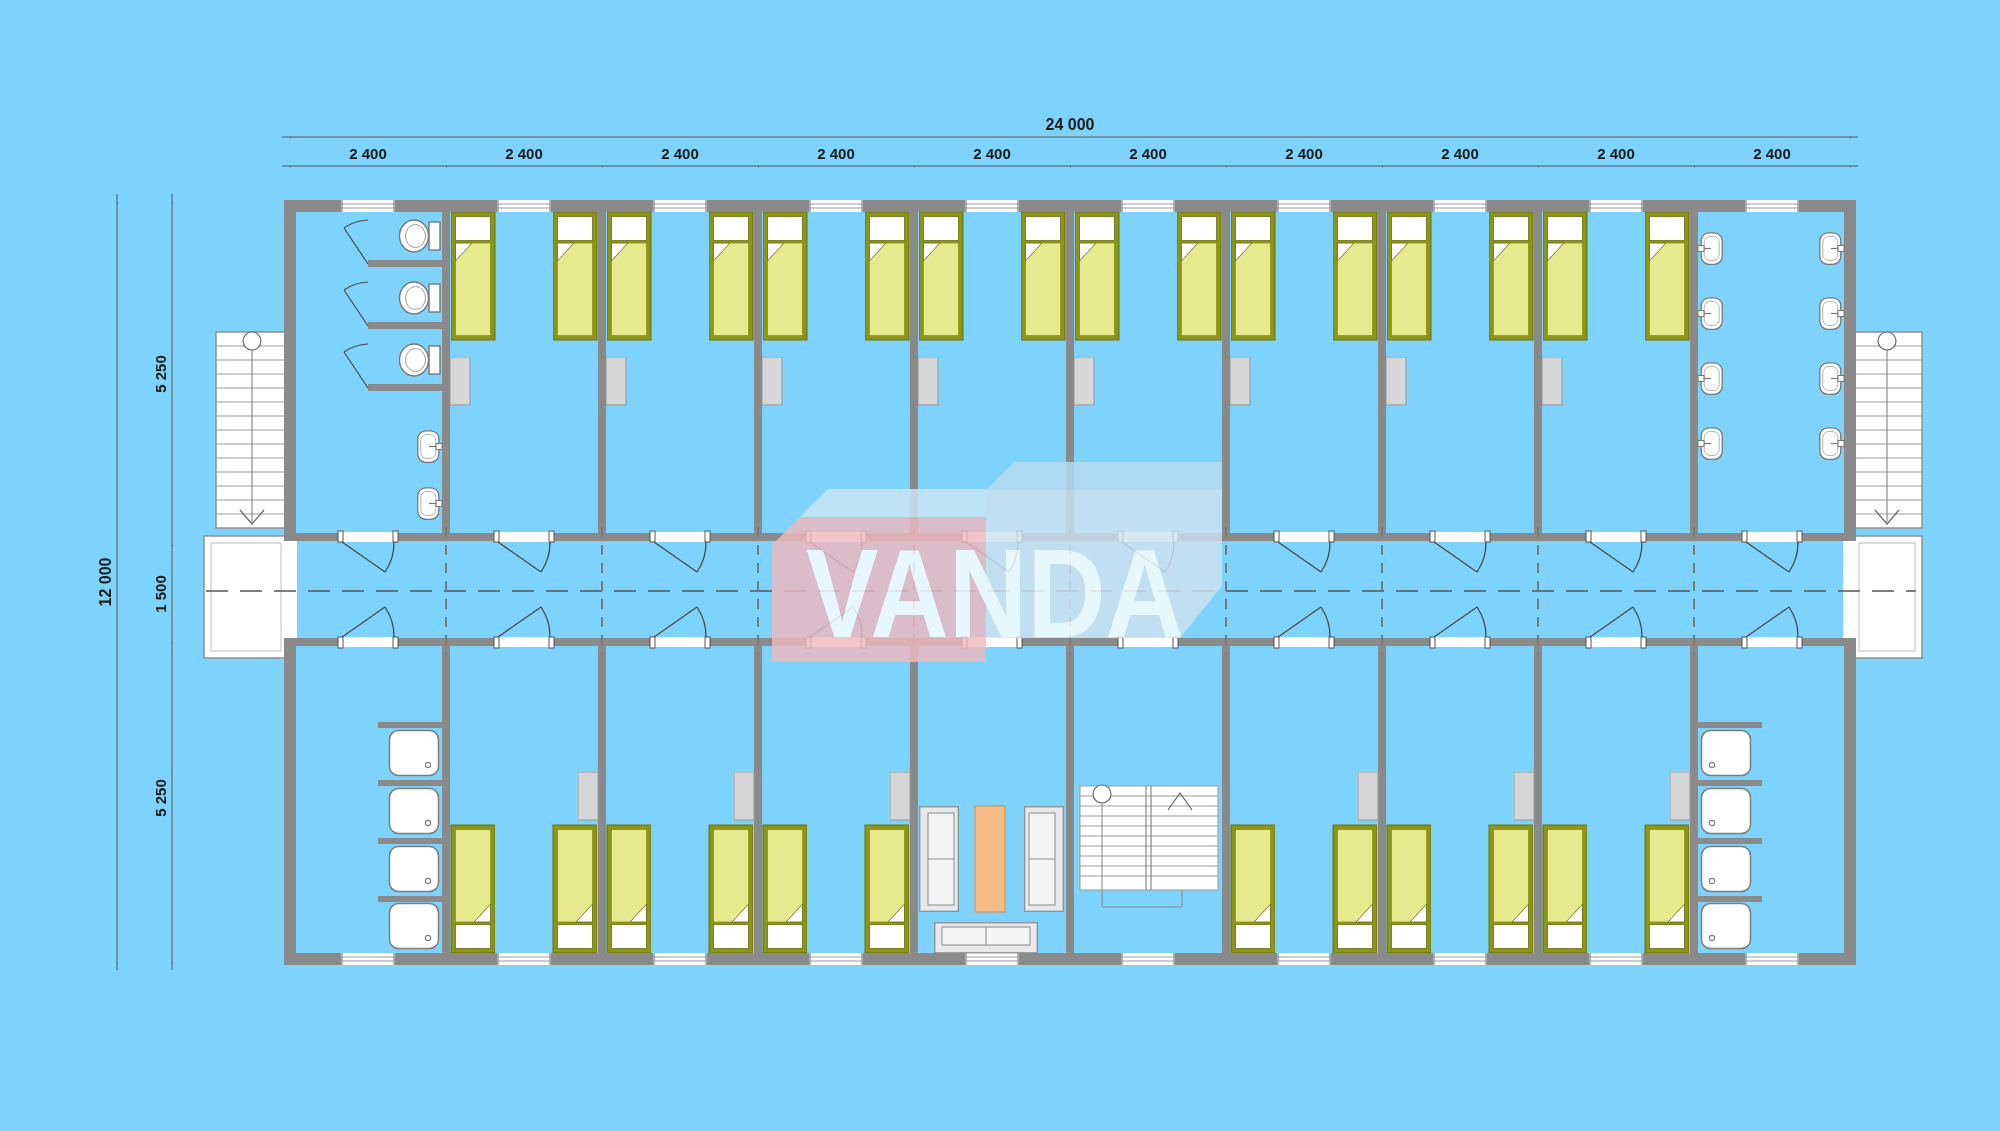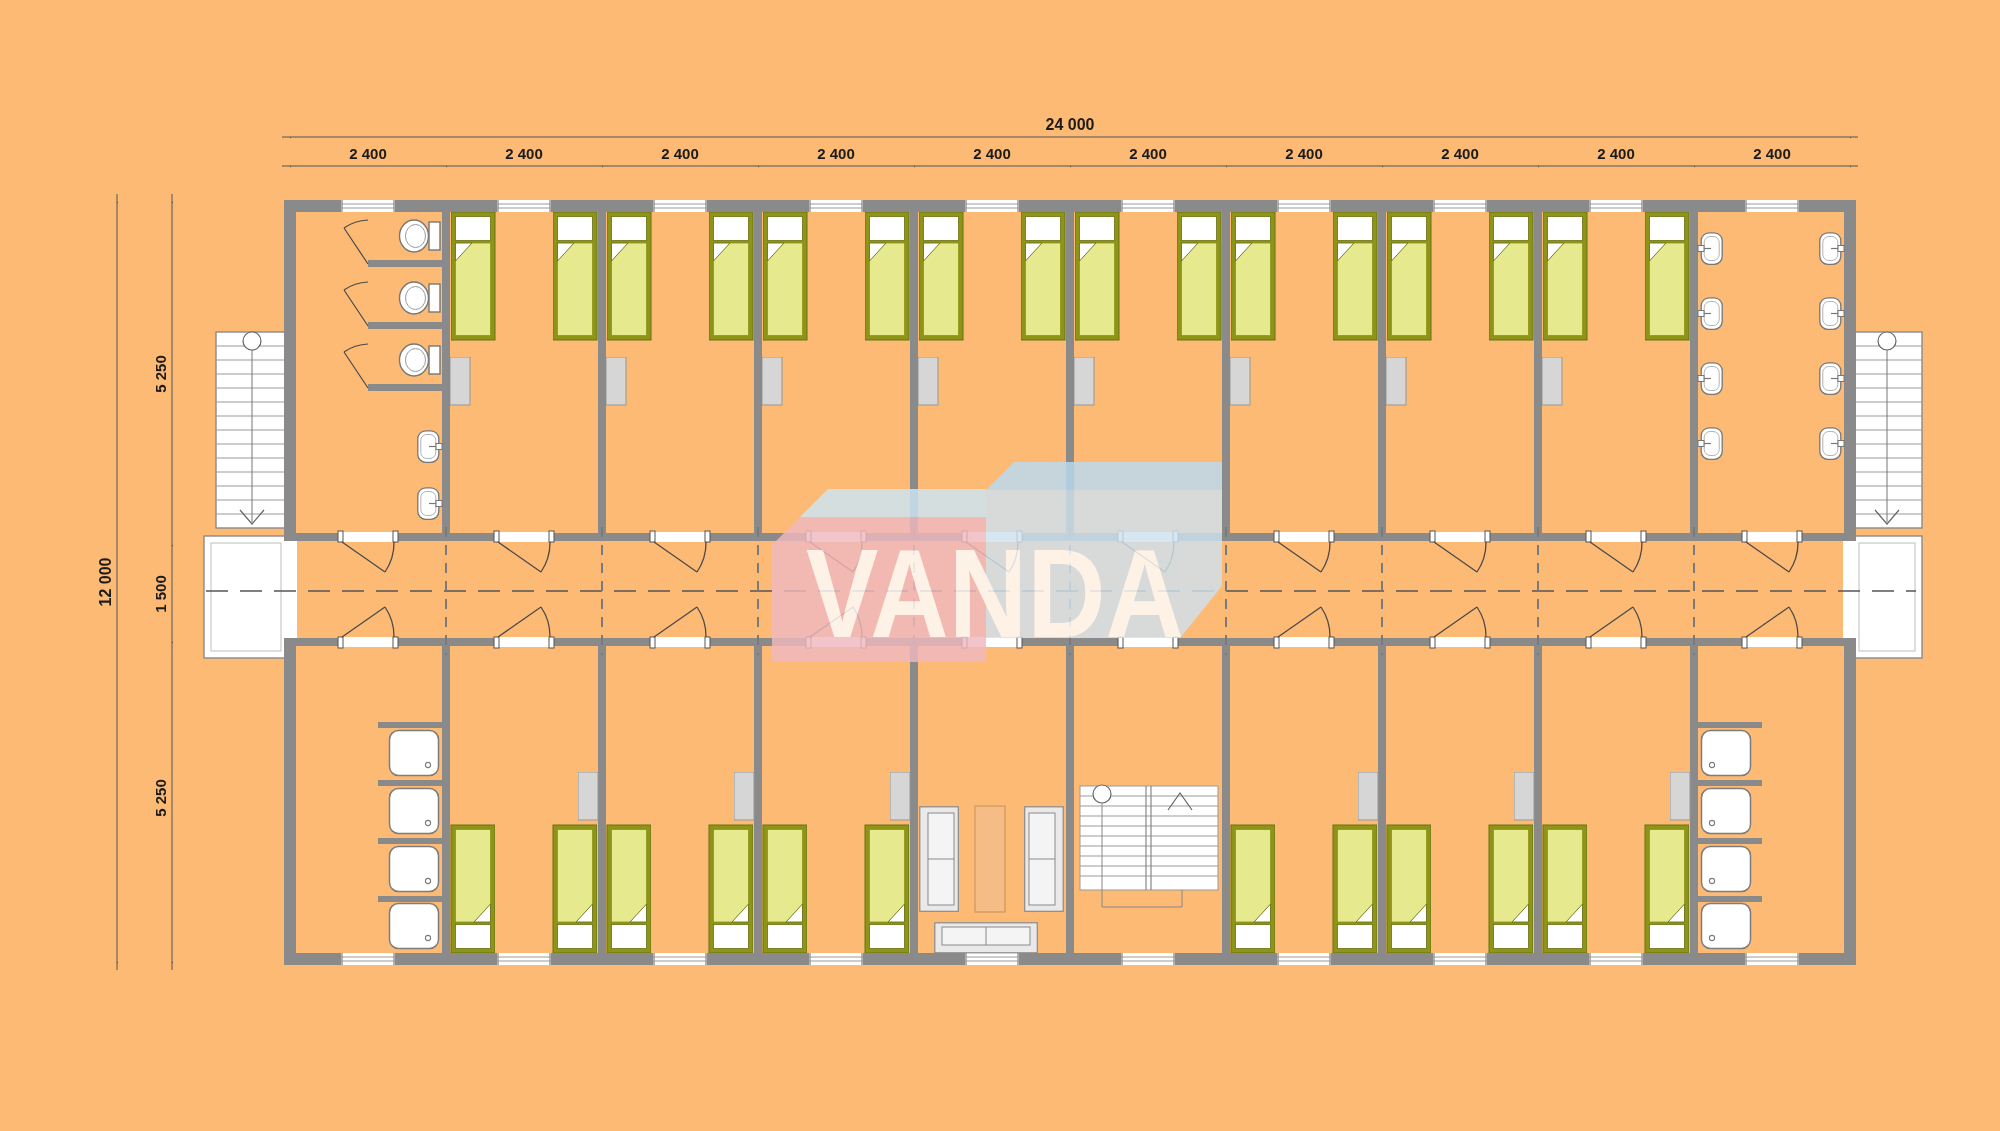--- a/index.html
+++ b/index.html
@@ -1,16 +1,16 @@
 <!DOCTYPE html>
 <html><head>
 <meta charset="utf-8">
 <style>
   html,body{margin:0;padding:0;background:#ffffff;}
-  .canvas{position:relative;width:2000px;height:1131px;background:#fdba74;overflow:hidden;
+  .canvas{position:relative;width:2000px;height:1131px;background:#7dd3fc;overflow:hidden;
           font-family:"Liberation Sans", sans-serif;}
   svg{position:absolute;left:0;top:0;}
   text.dim{font-family:"Liberation Sans", sans-serif;font-size:15px;font-weight:700;fill:#1b1b1b;}
   text.dimBig{font-family:"Liberation Sans", sans-serif;font-size:16px;font-weight:700;fill:#1b1b1b;}
   .logoTxt{font-family:"Liberation Sans", sans-serif;font-weight:700;fill:#ffffff;}
 </style>
 </head>
 <body>
 
 <div class="canvas">

